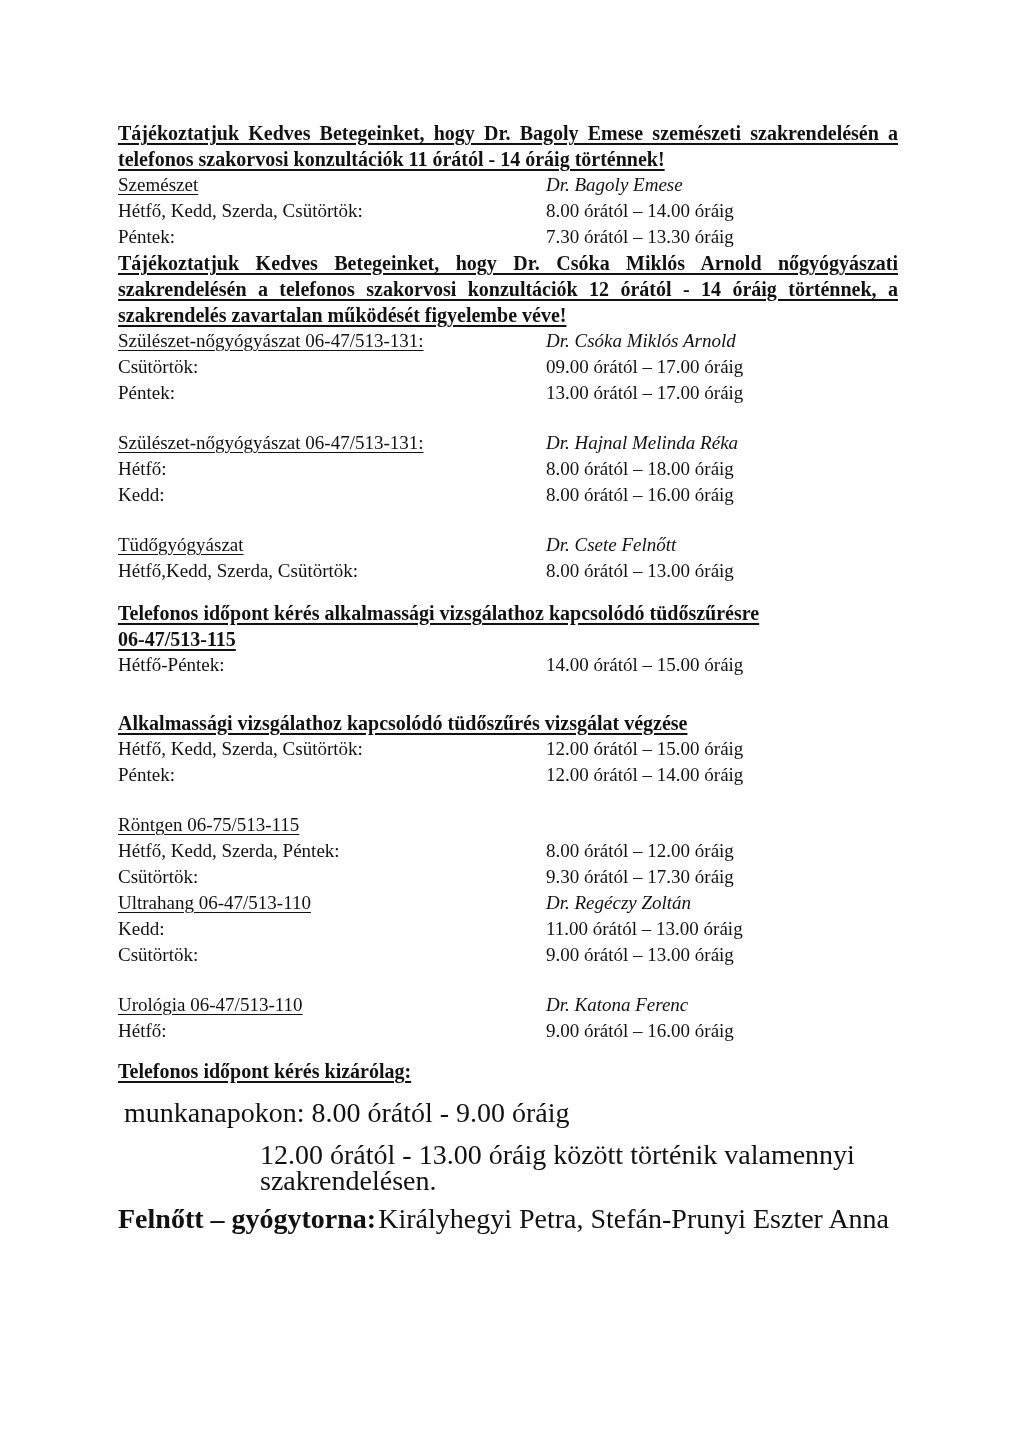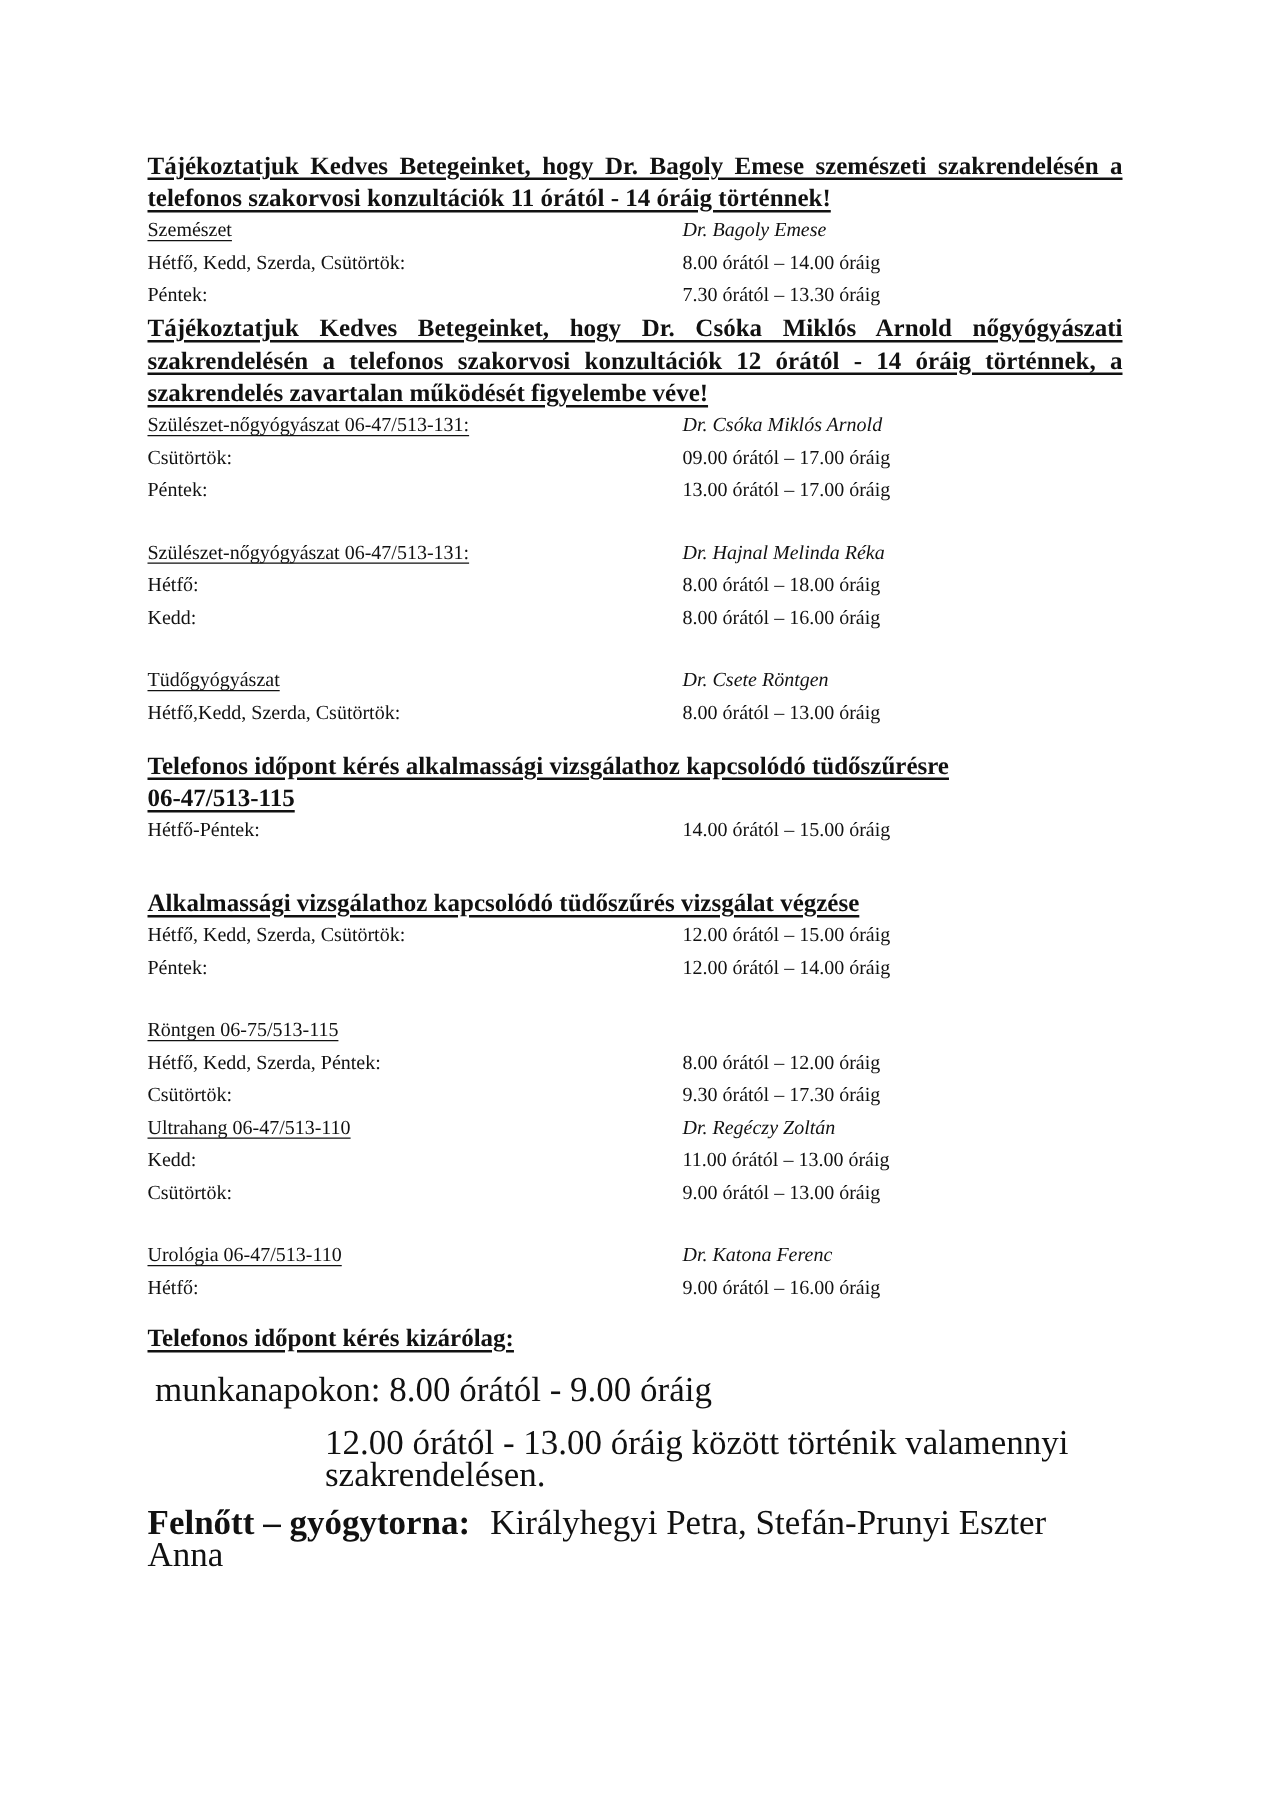--- a/index.html
+++ b/index.html
@@ -16,42 +16,42 @@
     padding:120px 126px 14px 118px;
   }
   .notice {
     font-size:20px; line-height:26px;
     font-weight:bold;
     text-align:justify;
     text-decoration:underline;
     text-decoration-thickness:2px;
     text-underline-offset:3px;
   }
-  .row { display:flex; font-size:16px; line-height:26px;justify-content:center; }
+  .row { display:flex; font-size:19px; line-height:26px;justify-content:center; }
   .cell-l { flex:0 0 428px; width:428px; }
   .cell-r { flex:1; }
   .u { text-decoration:underline; text-underline-offset:3px; }
   .doctor { font-style:italic; }
   .bold-u {
     font-weight:bold;
     text-decoration:underline;
     text-decoration-thickness:2px;
     text-underline-offset:3px;
   }
   .bold-title { font-size:20px; line-height:26px; }
   .plain-line { font-size:28px; line-height:26px; }
   .mt24 { margin-top:24px; }
   .mt22 { }
   .mt16 { margin-top:16px; }
   .mt14 { margin-top:14px; }
   .mt12 { margin-top:12px; }
   .mt32 { margin-top:32px; }
   .indent-sm { padding-left:6px; }
   .indent-lg { padding-left:142px; }
-  .label-bold { font-weight:bold; margin-right:16px; }
+  .label-bold { font-weight:bold; margin-right:2px; }
 </style>
 </head>
 <body>
 
 <div class="page">
 
   <p class="notice">Tájékoztatjuk Kedves Betegeinket, hogy Dr. Bagoly Emese szemészeti szakrendelésén a telefonos szakorvosi konzultációk 11 órától - 14 óráig történnek!</p>
 
   <div>
     <div class="row">
@@ -96,21 +96,21 @@
     </div>
     <div class="row">
       <span class="cell-l">Kedd:</span>
       <span class="cell-r">8.00 órától – 16.00 óráig</span>
     </div>
   </div>
 
   <div class="mt24">
     <div class="row">
       <span class="cell-l"><span class="u">Tüdőgyógyászat</span></span>
-      <span class="cell-r doctor">Dr. Csete Röntgen</span>
+      <span class="cell-r doctor">Dr. Csete Felnőtt</span>
     </div>
     <div class="row">
       <span class="cell-l">Hétfő,Kedd, Szerda, Csütörtök:</span>
       <span class="cell-r">8.00 órától – 13.00 óráig</span>
     </div>
   </div>
 
   <div class="mt16">
     <p class="bold-title"><span class="bold-u">Telefonos időpont kérés alkalmassági vizsgálathoz kapcsolódó tüdőszűrésre</span><br><span class="bold-u">06-47/513-115</span></p>
     <div class="row">

